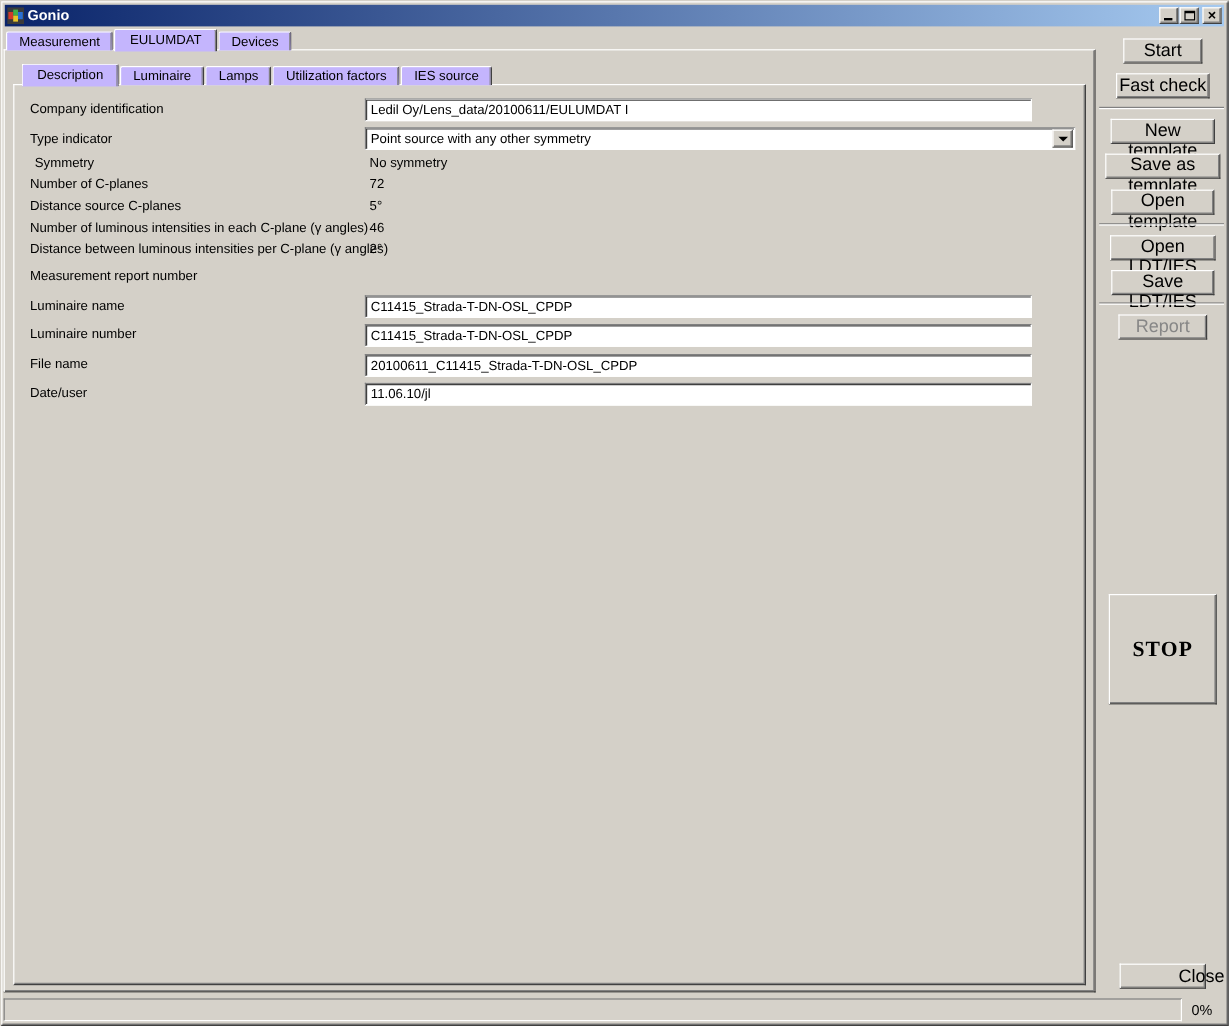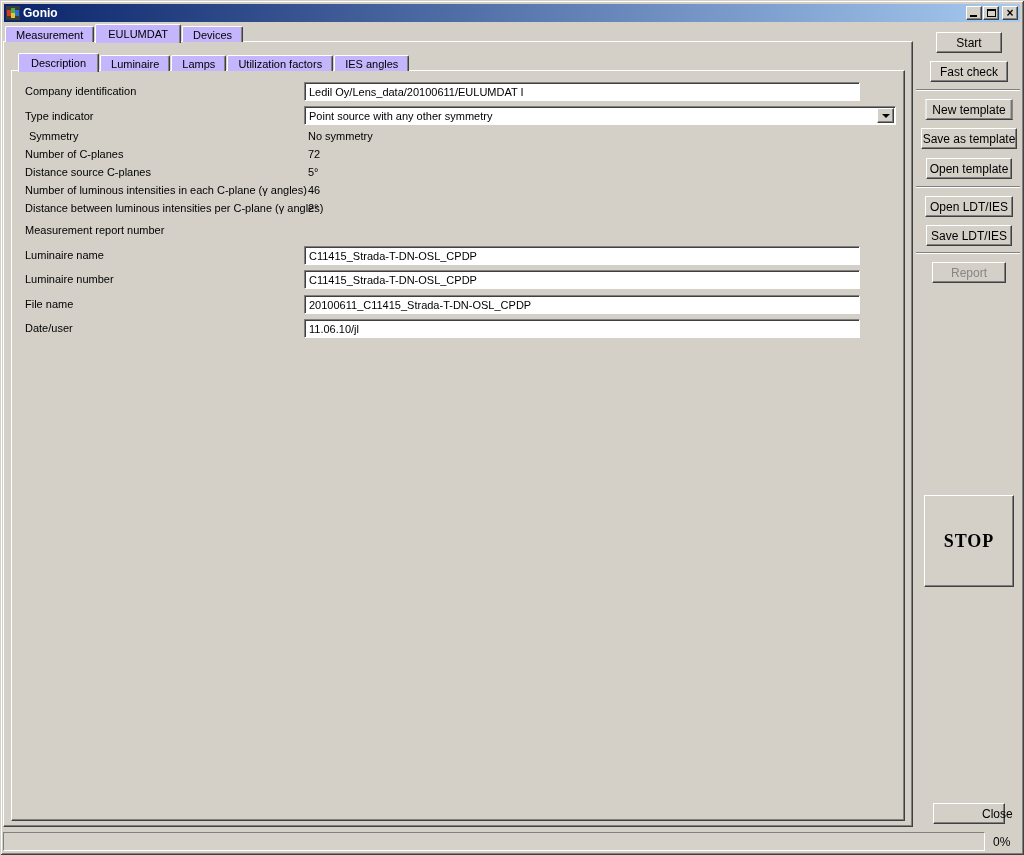--- a/index.html
+++ b/index.html
@@ -101,21 +101,21 @@
   .arrow-down { width:0; height:0; border-left:4px solid transparent;
                 border-right:4px solid transparent; border-top:4px solid #000; }
   .static-value {
     position:absolute; left:296px; top:50%; transform:translateY(-50%);
     font-size:11px; color:#000; white-space:nowrap;
   }
 
   
   .side-btn {
     position:absolute; left:969px; transform:translateX(-50%);
-    height:21px; font-family:"Liberation Sans", sans-serif; font-size:12px;
+    height:21px; font-family:"Liberation Sans", sans-serif; font-size:15px;
     color:#000; text-align:center; cursor:default;
   }
   .side-btn.disabled { color:#868686; }
   .sep {
     position:absolute; left:916px; width:104px; height:2px;
     border-top:1px solid #808080; border-bottom:1px solid #ffffff;
   }
   .stop-btn {
     position:absolute; left:969px; transform:translateX(-50%); top:495px;
     width:90px; height:92px; font-family:"Liberation Serif", serif;
@@ -166,21 +166,21 @@
     <div class="tab">Devices</div>
   </div>
 
   <div class="frame outer-page">
 
     <div class="tabstrip inner-tabs">
       <div class="tab selected">Description</div>
       <div class="tab">Luminaire</div>
       <div class="tab">Lamps</div>
       <div class="tab">Utilization factors</div>
-      <div class="tab">IES angles</div>
+      <div class="tab">IES source</div>
     </div>
 
     <div class="frame inner-page">
 
       <div class="row" style="top:10px; height:19px;">
         <span class="row-label">Company identification</span>
         <input class="text-field sunken" type="text" value="Ledil Oy/Lens_data/20100611/EULUMDAT I" style="">
       </div>
 
       <div class="row" style="top:58px; height:14px;">

